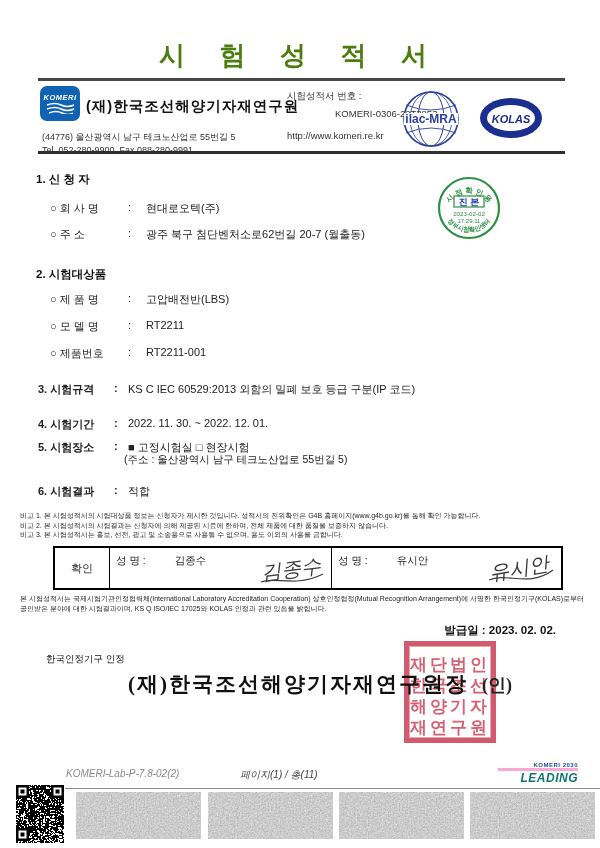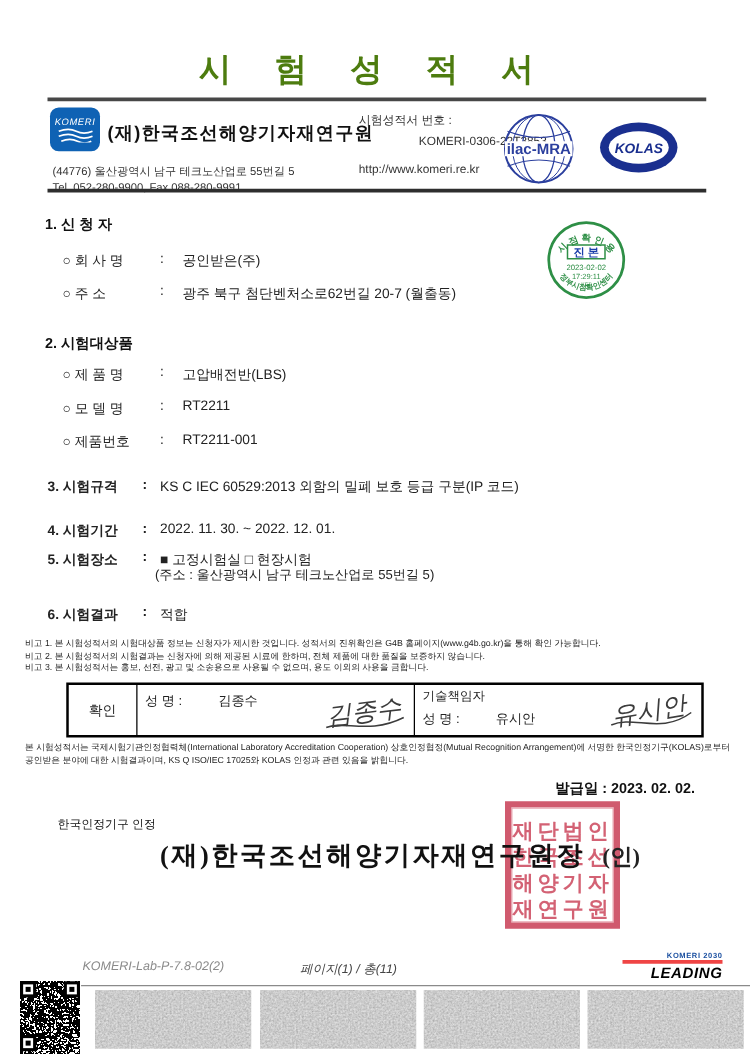--- a/index.html
+++ b/index.html
@@ -8,21 +8,21 @@
   .abs{position:absolute;}
   
   .gcode{top:14px;right:8px;font-size:11px;font-weight:600;color:#e02a2a;letter-spacing:0;}
   .doc-title{top:38px;left:0;width:100%;text-align:center;font-family:"Liberation Serif",serif;
              font-size:26px;font-weight:600;letter-spacing:14px;color:#4d7c0f;}
   .rule{left:38px;width:527px;background:#474747;}
   .rule1{top:78px;height:3px;}
   .rule2{top:151px;height:3px;background:#2e2e2e;}
   .komeri-logo{left:40px;top:86px;width:40px;height:35px;background:#0f62b4;border-radius:7px;
                display:flex;flex-direction:column;align-items:center;justify-content:center;}
-  .komeri-logo .kl-txt{color:#fff;font-size:7.5px;font-weight:400;font-style:italic;letter-spacing:.5px;}
+  .komeri-logo .kl-txt{color:#fff;font-size:7.5px;font-weight:700;font-style:italic;letter-spacing:.5px;}
   .issuer-name{left:86px;top:97px;font-size:14.5px;font-weight:700;color:#111;letter-spacing:1px;}
   .issuer-addr{left:42px;top:131px;font-size:9px;color:#333;}
   .issuer-tel{left:42px;top:145px;font-size:9px;color:#333;}
   .rep-label{left:287px;top:90px;font-size:9.5px;color:#333;}
   .rep-no{left:287px;top:108px;font-size:9.5px;color:#333;padding-left:48px;}
   .rep-web{left:287px;top:130px;font-size:9.5px;color:#333;}
   
   .sec-h{left:36px;font-size:11.5px;font-weight:700;color:#111;}
   .row{left:50px;font-size:11px;color:#222;display:flex;}
   .row .lbl{width:78px;}
@@ -54,22 +54,22 @@
         z-index:2;display:flex;flex-direction:column;align-items:center;justify-content:flex-end;
         box-shadow:inset 0 0 0 1px #e8a7b1;background:rgba(255,255,255,0);}
   .seal .srowtx{font-family:"Liberation Serif",serif;font-size:17px;line-height:21px;font-weight:700;
                 color:#cf5266;letter-spacing:3px;opacity:.9;}
   
   .f-rule{top:788px;left:62px;width:538px;height:1px;background:#8a8a8a;}
   .f-doc{left:66px;top:768px;font-size:10px;font-style:italic;color:#8a8a8a;}
   .f-page{left:240px;top:768px;font-size:10px;font-style:italic;color:#444;}
   .f-logo{left:498px;top:762px;width:80px;}
   .f-logo .l1{font-size:6px;color:#1a4fa0;font-weight:700;letter-spacing:.5px;display:block;text-align:right;}
-  .f-logo .l2{font-size:12px;color:#000000;font-weight:700;font-style:italic;letter-spacing:.5px;display:block;
-              border-top:3px solid #ef4444;text-align:right;}
+  .f-logo .l2{font-size:12px;color:#0f766e;font-weight:700;font-style:italic;letter-spacing:.5px;display:block;
+              border-top:3px solid #f9a8d4;text-align:right;}
   .qr{left:15px;top:784px;}
   .bcode{top:792px;height:47px;}
   .b1{left:76px;} .b2{left:208px;} .b3{left:339px;} .b4{left:470px;}
 </style>
 </head>
 <body>
 
 <div class="page">
 
   <svg width="0" height="0" style="position:absolute" aria-hidden="true">
@@ -131,21 +131,21 @@
     <ellipse cx="33" cy="22" rx="24" ry="13" fill="#ffffff"></ellipse>
     <text x="33" y="26.5" text-anchor="middle" font-size="11" font-weight="bold" font-style="italic" fill="#1a2f8f" font-family="Liberation Sans, sans-serif">KOLAS</text>
   </svg>
 
   <div class="abs rule rule2"></div>
 
   <div class="abs sec-h" style="top:172px;">1. 신 청 자</div>
   <div class="abs row" style="top:201px;">
     <span class="lbl">○ 회 사 명</span>
     <span class="col">:</span>
-    <span class="val">공인받은(주)</span>
+    <span class="val">현대로오텍(주)</span>
   </div>
   <div class="abs row" style="top:227px;">
     <span class="lbl">○ 주      소</span>
     <span class="col">:</span>
     <span class="val">광주 북구 첨단벤처소로62번길 20-7 (월출동)</span>
   </div>
 
   <svg class="abs" style="left:437px;top:176px;" width="64" height="64" viewBox="0 0 64 64">
     <defs>
       <path id="arcTop" d="M 8 35 A 25 25 0 0 1 56 35"></path>
@@ -216,21 +216,20 @@
       <div class="nameline">
         <span>성   명 :</span>
         <span class="nm">김종수</span>
       </div>
       <svg class="sig" width="74" height="42" viewBox="0 0 74 42">
         <text x="6" y="28" font-size="20" fill="#3c3c3c" font-family="Liberation Serif, serif" transform="rotate(-7 37 21)" style="font-style:italic">김종수</text>
         <path d="M6 34 C 20 28, 40 40, 68 26" stroke="#3c3c3c" stroke-width="1.2" fill="none"></path>
       </svg>
     </div>
     <div class="c3">
-      <div class="role">기술책임자</div>
       <div class="nameline">
         <span>성   명 :</span>
         <span class="nm">유시안</span>
       </div>
       <svg class="sig" width="78" height="42" viewBox="0 0 78 42">
         <text x="8" y="27" font-size="20" fill="#3c3c3c" font-family="Liberation Serif, serif" transform="rotate(-10 39 21)" style="font-style:italic">유시안</text>
         <path d="M8 32 C 26 24, 48 40, 72 22" stroke="#3c3c3c" stroke-width="1.2" fill="none"></path>
       </svg>
     </div>
   </div>

